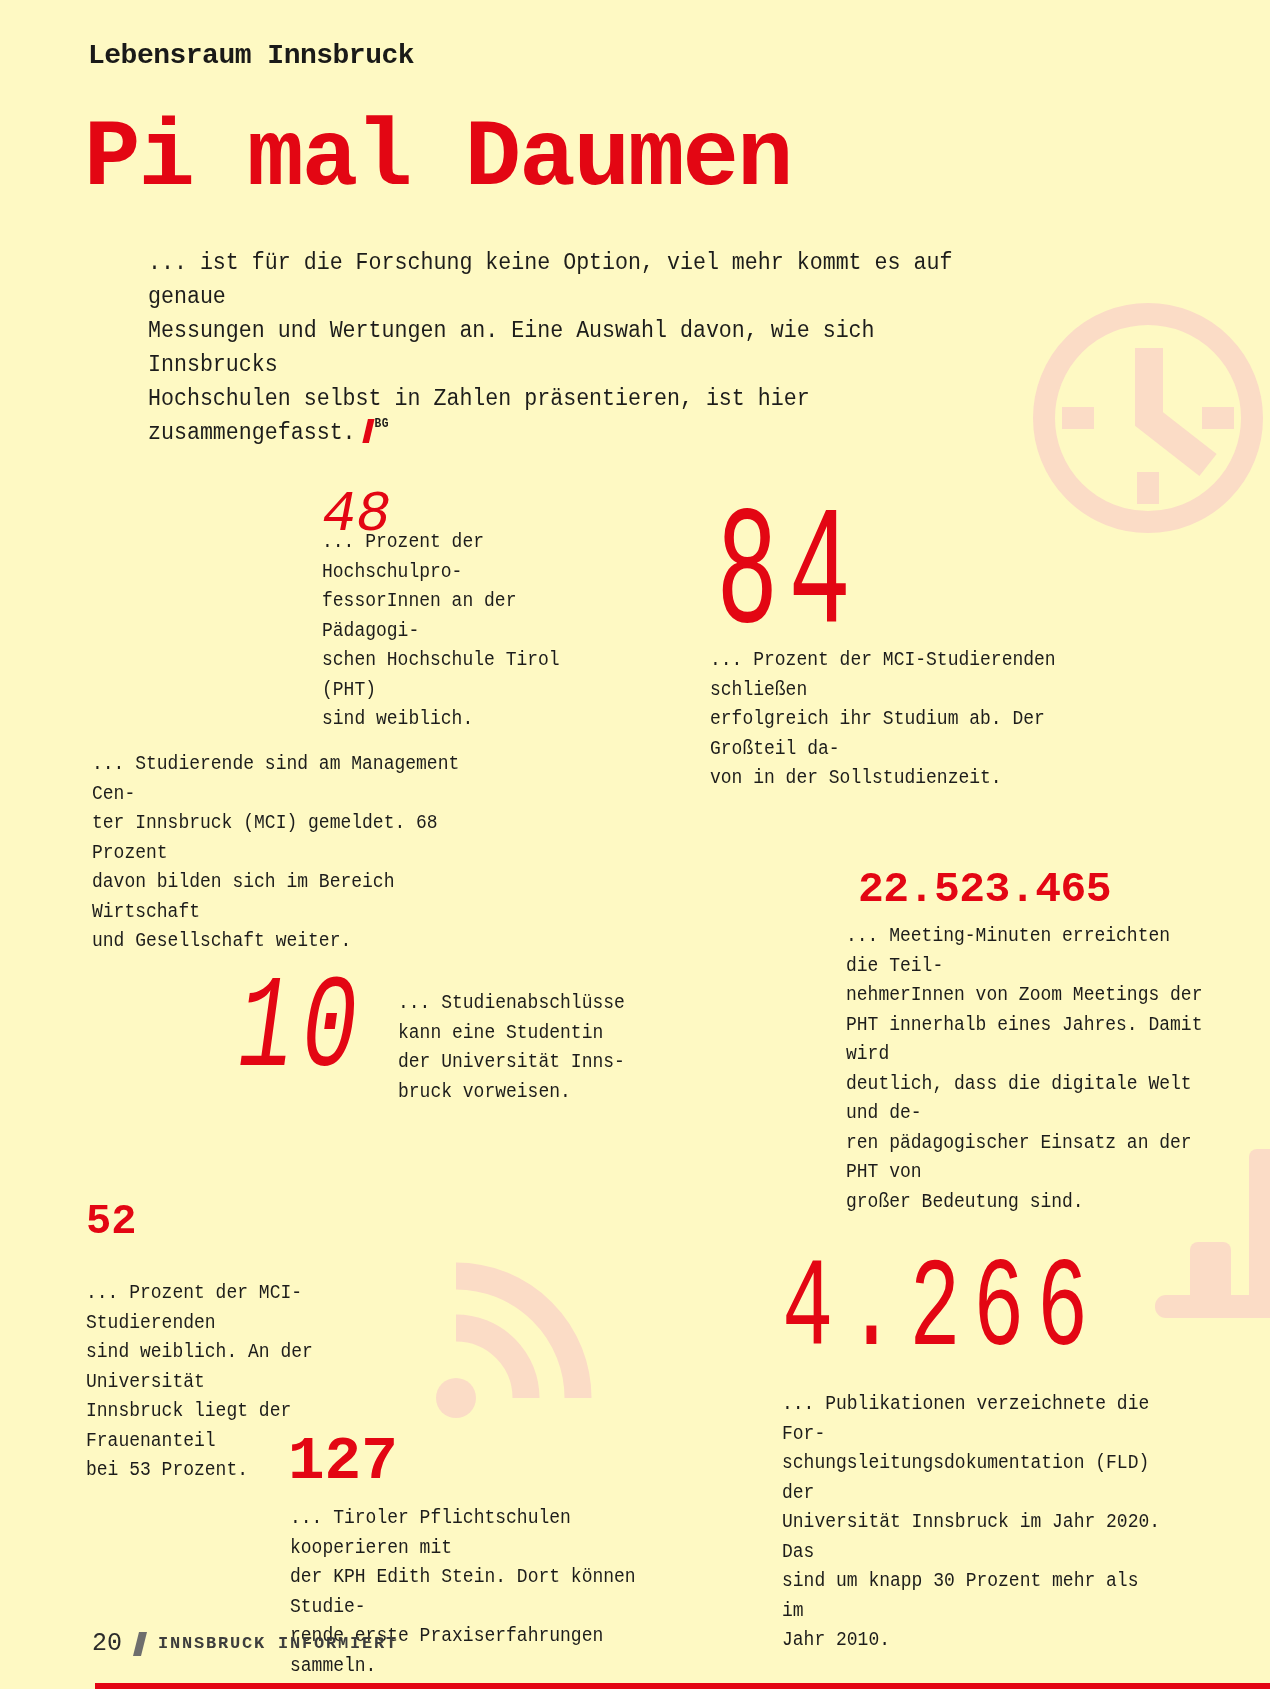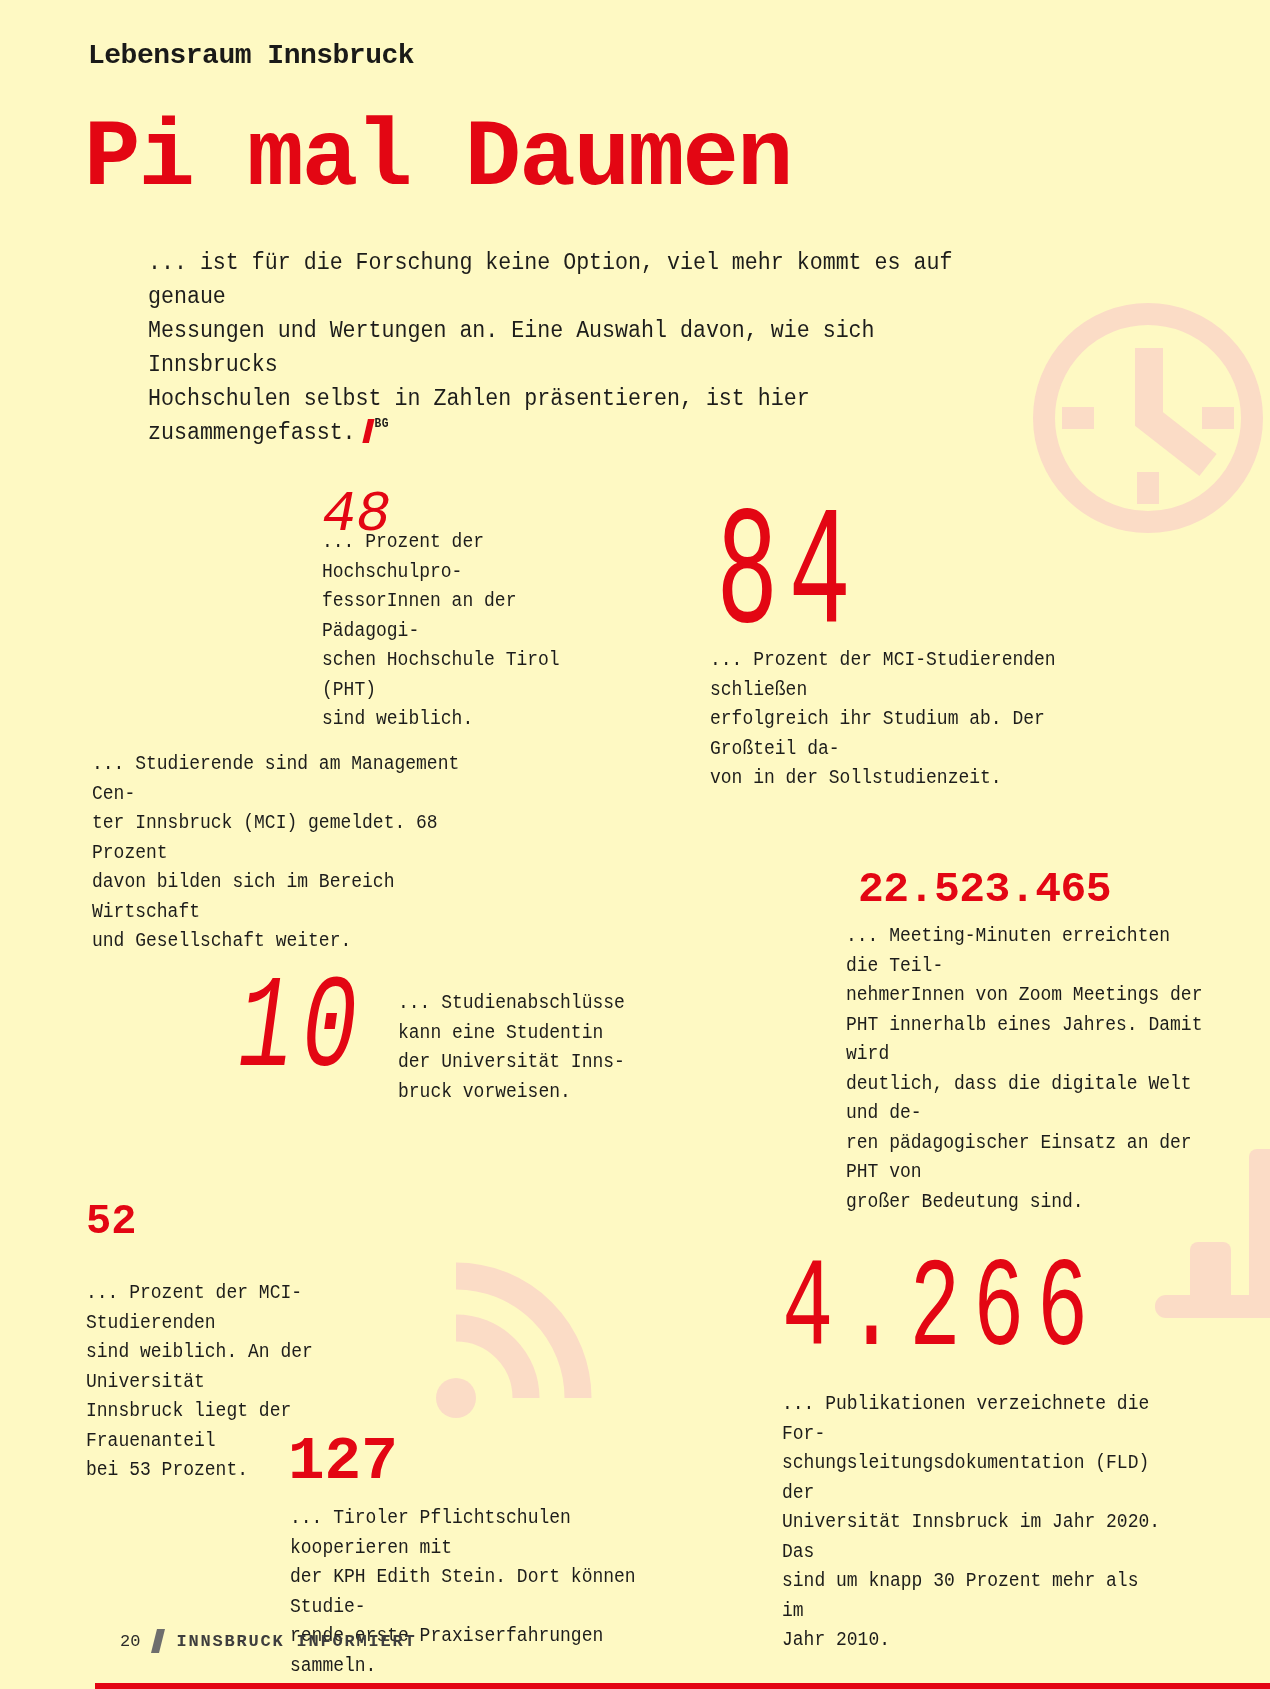--- a/index.html
+++ b/index.html
@@ -67,21 +67,21 @@
 
   .icon { position:absolute; }
   .clock-icon { left:1018px; top:288px; width:260px; height:260px; }
   .rss-icon   { left:432px;  top:1262px; width:160px; height:160px; }
   .bars-icon  { left:1152px; top:1146px; width:140px; height:172px; }
 
   .footer {
     position:absolute; left:92px; top:1629px;
     display:flex; align-items:center;
   }
-  .page-num { font-size:17px; color:#2c2c2b;margin-left:28px; }
+  .page-num { font-size:25px; color:#2c2c2b; }
   .footer-slash {
     width:8px; height:24px; background:#6e6e6d; transform:skewX(-14deg);
     margin:0 14px 0 14px;
   }
   .mag-name { font-size:17px; font-weight:bold; letter-spacing:1.8px; color:#3e3e3d; }
   .bottom-bar {
     position:absolute; left:95px; top:1683px; width:1175px; height:6px;
     background:#e30613;
   }
 </style>

